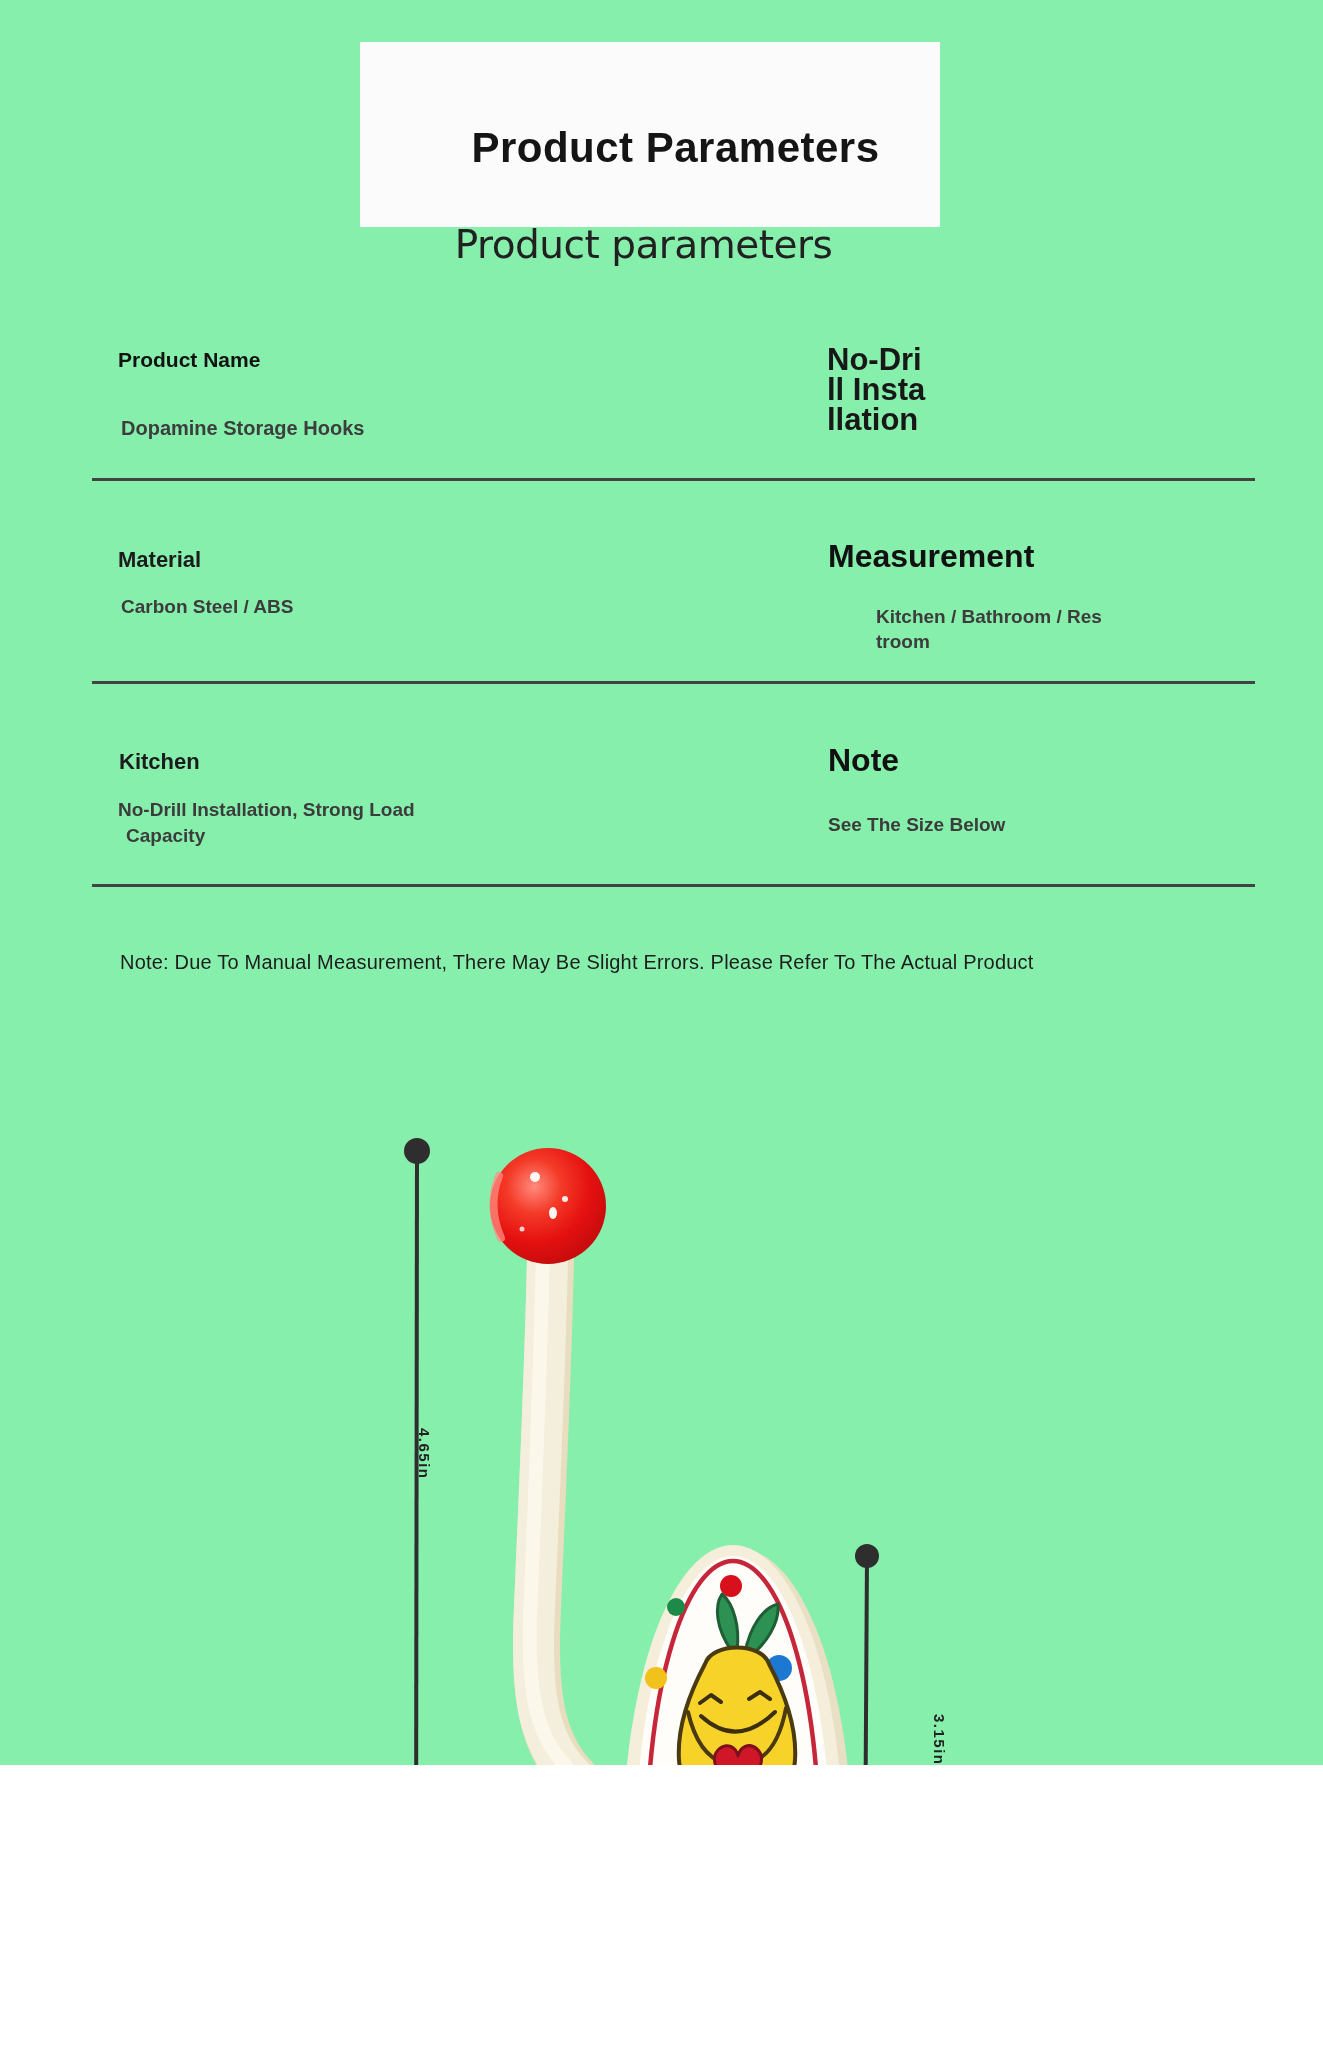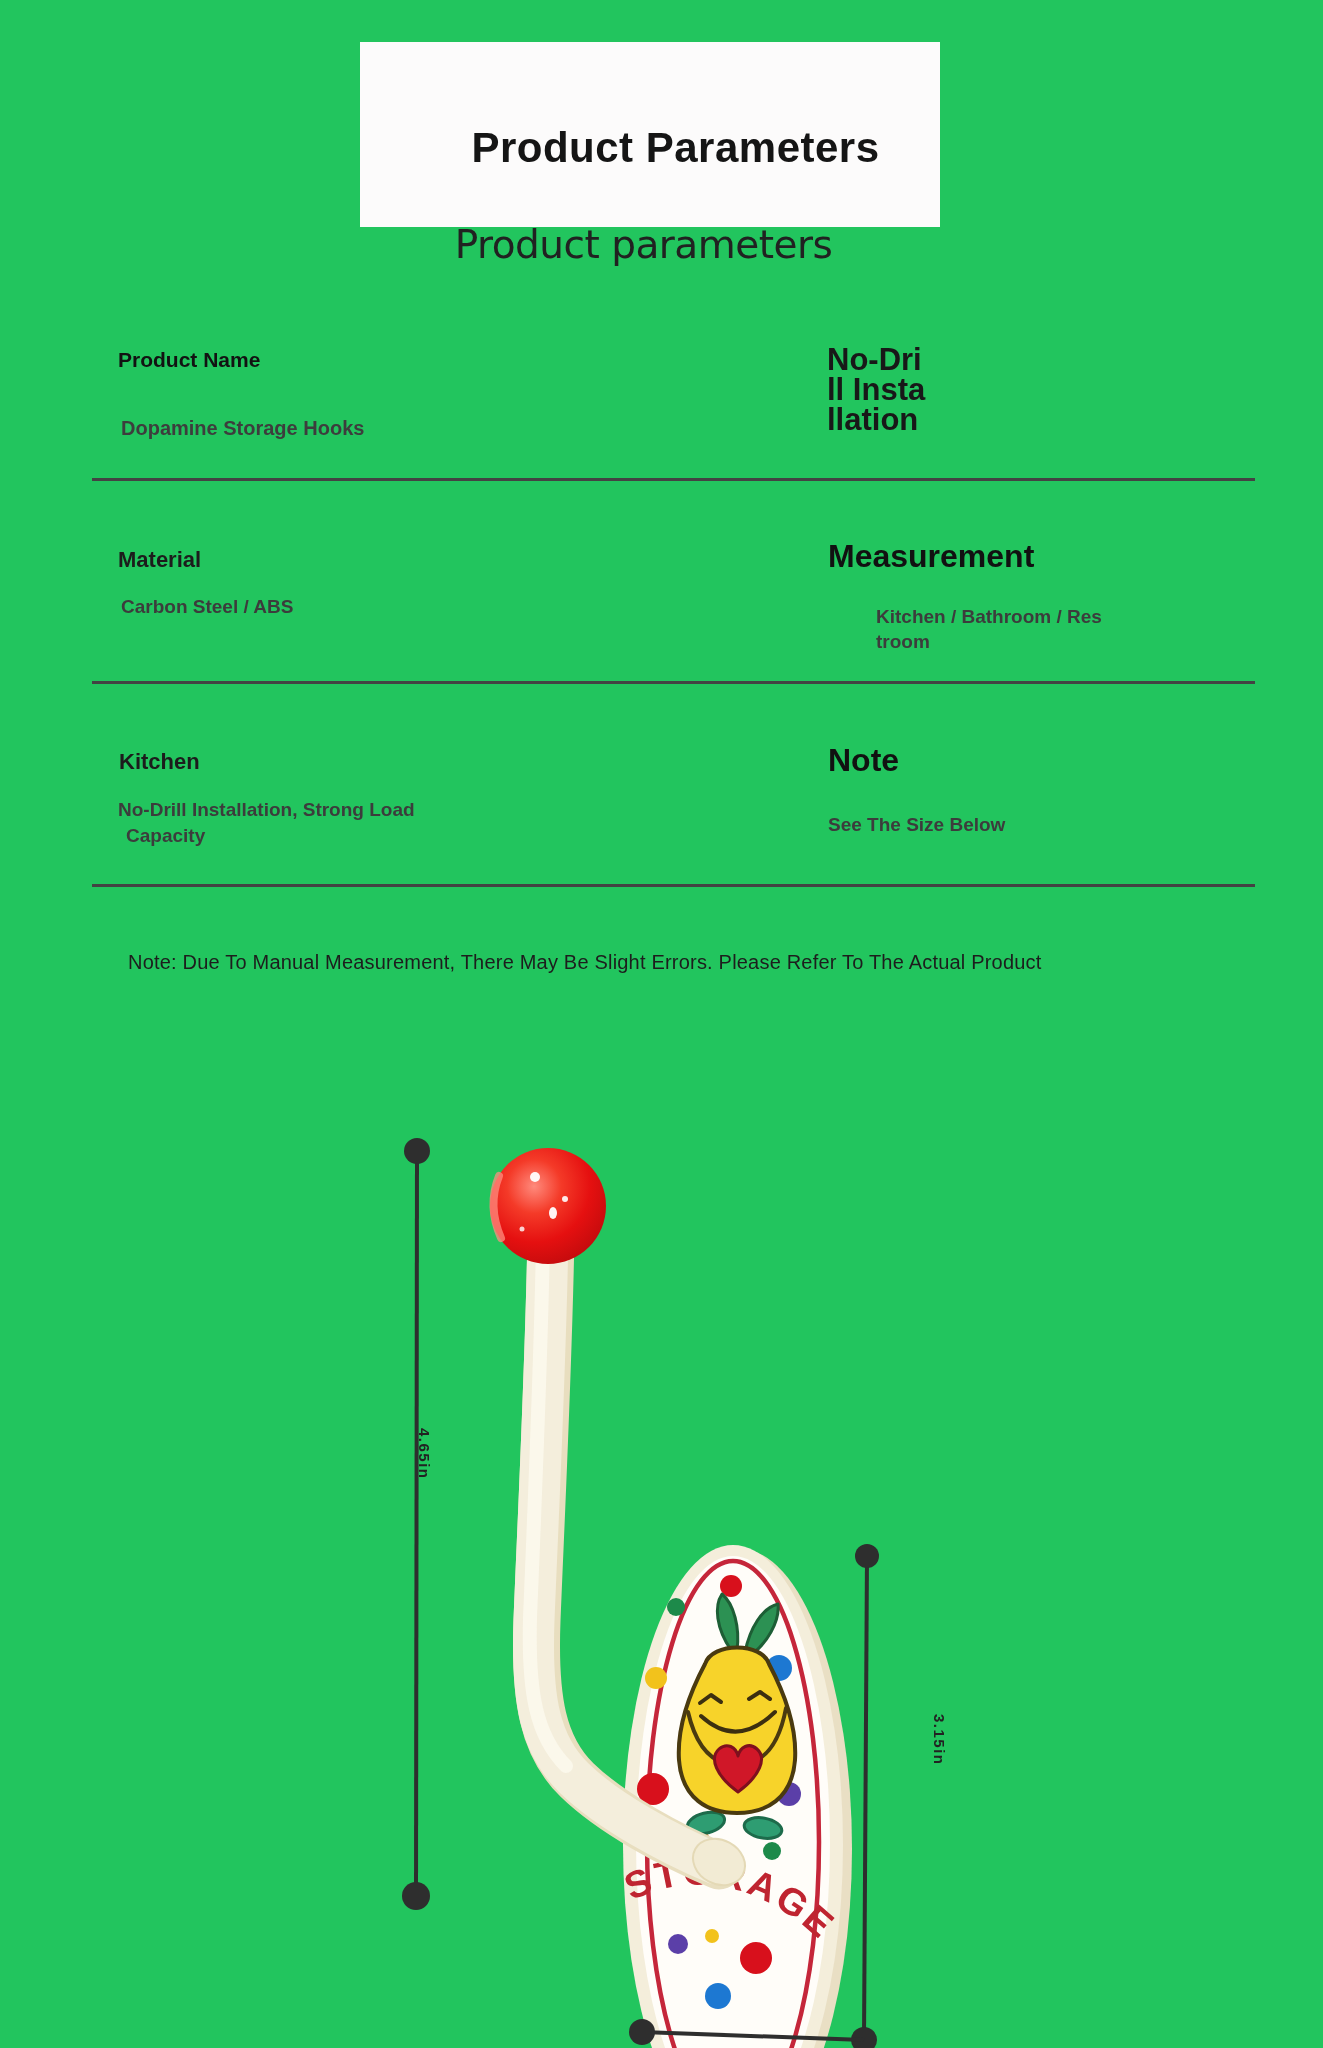--- a/index.html
+++ b/index.html
@@ -1,19 +1,19 @@
 <!DOCTYPE html>
 <html><head>
 <meta charset="utf-8">
 <style>
   * { margin:0; padding:0; box-sizing:border-box; }
   html,body { background:#ffffff; }
   .page {
-    position:relative; width:1323px; height:2048px;
-    background:#22c55e; overflow:hidden;
+    position:relative; width:1323px; height:1765px;
+    background:#86efac; overflow:hidden;
     font-family:"Liberation Sans", sans-serif; color:#1a1a1a;
   }
   .abs { position:absolute; }
   .tint { background:#fcfbfb; }
   .title {
     left:14px; top:124px; width:1323px; text-align:center;
     font-size:42px; font-weight:700; color:#151515; letter-spacing:0.5px;
   }
   .subtitle {
     left:-18px; top:222px; width:1323px; text-align:center;
@@ -70,21 +70,21 @@
       <div class="abs lbl-sm" style="left:119px; top:749px;">Kitchen</div>
       <div class="abs val-sm2" style="left:118px; top:797px;">
         <div>No-Drill Installation, Strong Load</div>
         <div class="indent2">Capacity</div>
       </div>
       <div class="abs big-right" style="left:828px; top:742px;">Note</div>
       <div class="abs val-sm" style="left:828px; top:812px;">See The Size Below</div>
       <div class="abs divider" style="top:884px;"></div>
     </div>
 
-    <div class="abs note" style="left:128px; top:951px;">Note: Due To Manual Measurement, There May Be Slight Errors. Please Refer To The Actual Product</div>
+    <div class="abs note" style="left:120px; top:951px;">Note: Due To Manual Measurement, There May Be Slight Errors. Please Refer To The Actual Product</div>
   </div>
 
   <svg class="abs" style="left:0; top:1080px;" width="1323" height="968" viewBox="0 1080 1323 968">
     <defs>
       <radialGradient id="ballG" cx="38%" cy="33%" r="78%">
         <stop offset="0%" stop-color="#ff8a7c"></stop>
         <stop offset="30%" stop-color="#f43a28"></stop>
         <stop offset="62%" stop-color="#e51010"></stop>
         <stop offset="100%" stop-color="#bb0a0c"></stop>
       </radialGradient>

